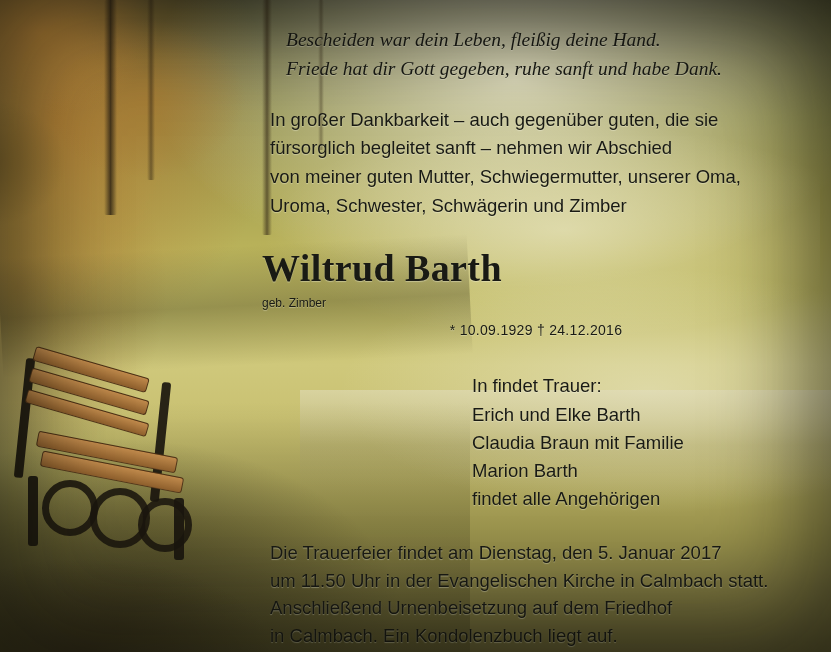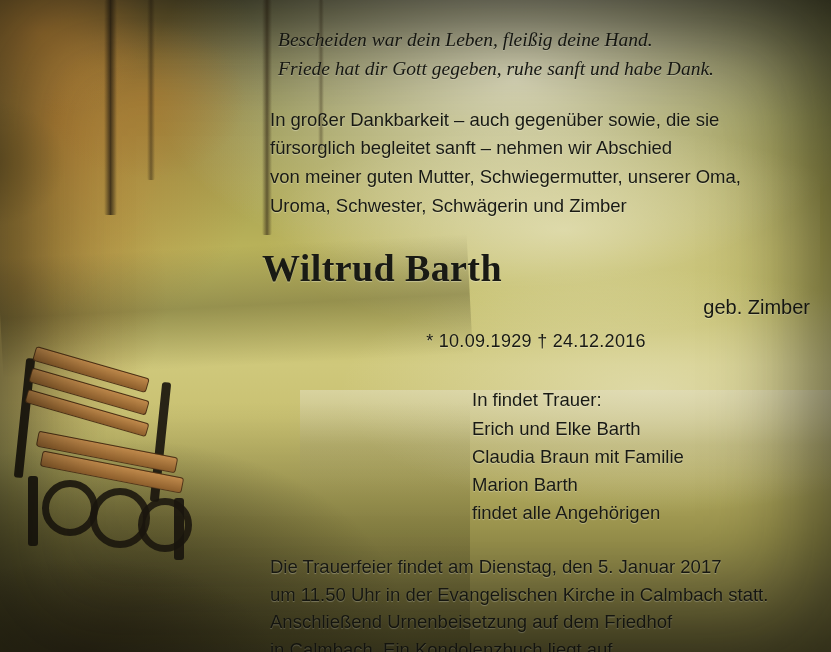--- a/index.html
+++ b/index.html
@@ -136,42 +136,42 @@
     top: 26px;
     width: 548px;
     color: #191a14;
     text-shadow: 0 1px 1px rgba(255,255,240,0.35);
   }
   .verse {
     font-family: "Liberation Serif", serif;
     font-style: italic;
     font-size: 19.5px;
     line-height: 1.48;
-    margin: 0 0 22px 16px;
+    margin: 0 0 22px 24px;
   }
   .intro {
     font-size: 18.5px;
     line-height: 1.55;
     margin: 0 0 26px 8px;
   }
   .name {
     font-family: "Liberation Serif", serif;
     font-weight: bold;
     font-size: 38px;
     text-align: left;
     margin: 0 0 6px 0;
     letter-spacing: .4px;
   }
   .maiden {
-    font-size: 20px;
-    text-align: right;
+    font-size: 12px;
+    text-align: left;
     margin: 0 0 12px 0;
   }
   .dates {
-    font-size: 18px;
+    font-size: 14px;
     text-align: center;
     margin: 0 0 34px 0;
     letter-spacing: .3px;
   }
   .mourners {
     font-size: 18.5px;
     line-height: 1.52;
     margin: 0 0 26px 210px;
   }
   .service {
@@ -213,21 +213,21 @@
   </div>
 
   <div class="text-col">
 
     <div class="verse">
       <span class="line">Bescheiden war dein Leben, fleißig deine Hand.</span>
       <span class="line">Friede hat dir Gott gegeben, ruhe sanft und habe Dank.</span>
     </div>
 
     <div class="intro">
-      <span class="line">In großer Dankbarkeit – auch gegenüber sowie, die sie</span>
+      <span class="line">In großer Dankbarkeit – auch gegenüber guten, die sie</span>
       <span class="line">fürsorglich begleitet sanft – nehmen wir Abschied</span>
       <span class="line">von meiner guten Mutter, Schwiegermutter, unserer Oma,</span>
       <span class="line">Uroma, Schwester, Schwägerin und Zimber</span>
     </div>
 
     <div class="name">Wiltrud Barth</div>
     <div class="maiden">geb. Zimber</div>
     <div class="dates">* 10.09.1929   † 24.12.2016</div>
 
     <div class="mourners">

